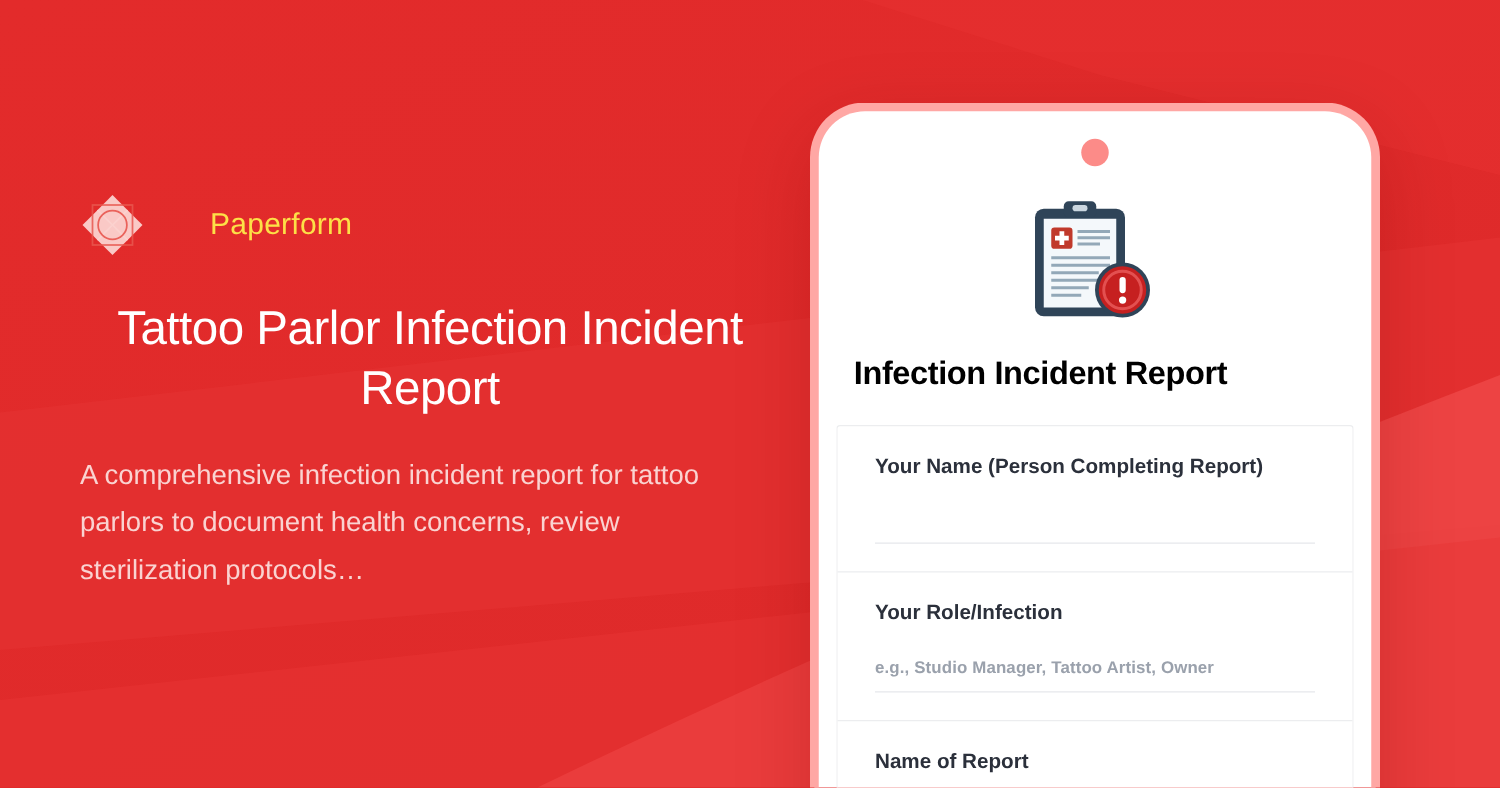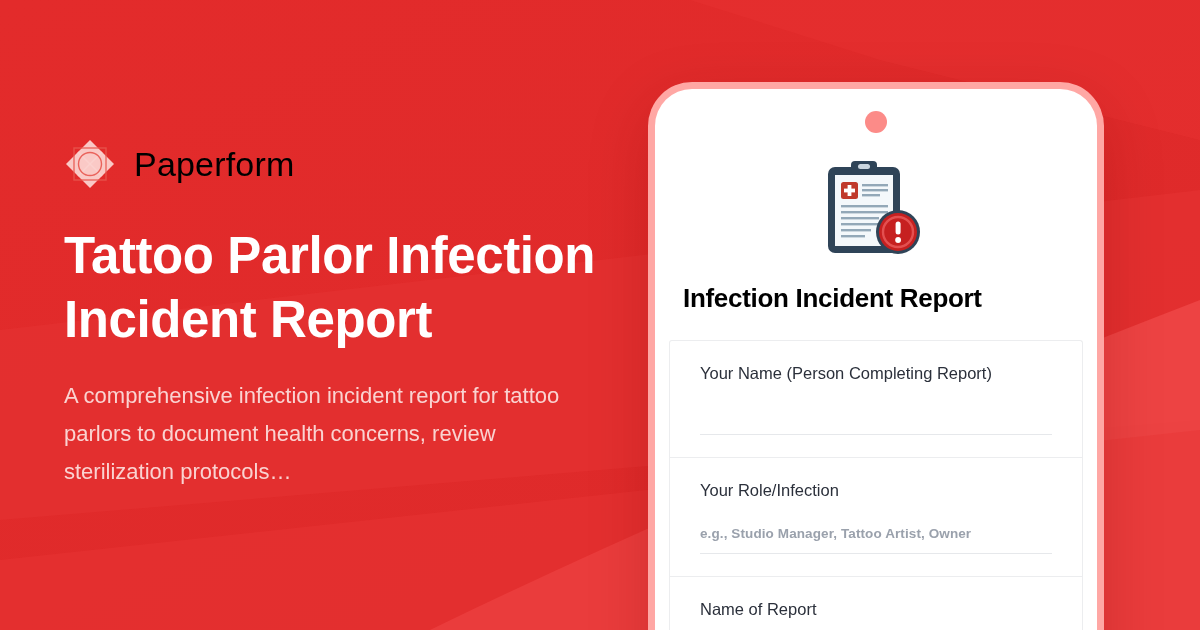--- a/index.html
+++ b/index.html
@@ -17,28 +17,29 @@
   
   .left {
     position:absolute; z-index:2;
     left:64px; top:0; width:600px; height:630px;
     display:flex; flex-direction:column; justify-content:center;
   }
 
   .brand { display:flex; align-items:center; gap:18px; margin-bottom:34px; }
   .brand-mark { width:52px; height:52px; flex:0 0 52px; }
   .brand-name {
-    font-size:34px; font-weight:400; letter-spacing:.2px;
-    color:#000000; line-height:1;
+    font-size:24px; font-weight:400; letter-spacing:.2px;
+    color:#fde047; line-height:1;margin-left:34px;
   }
 
   .headline {
-    font-size:51px; line-height:1.24; font-weight:700;
+    font-size:38px; line-height:1.24; font-weight:400;
     color:#FFFFFF; letter-spacing:-.4px; margin-bottom:26px;
     max-width:560px;
+    text-align:center;
   }
 
   .desc {
     font-size:22px; line-height:1.74; font-weight:400;
     color:#FAD3D1; max-width:520px;
   }
 
   
   .phone {
     position:absolute; z-index:3;
@@ -64,21 +65,21 @@
 
   .form-card {
     margin:26px 14px 0 14px;
     border:1px solid #ECEDEF;
     border-bottom:none;
     border-radius:3px;
     background:#FFFFFF;
   }
   .field { padding:22px 30px 0 30px; }
   .field-label {
-    font-size:16.5px; color:#2B303B; font-weight:400; line-height:1.3;
+    font-size:16.5px; color:#2B303B; font-weight:700; line-height:1.3;
   }
   .field-placeholder {
     font-size:13.5px; color:#9AA1AC; font-weight:400;
     margin-top:26px; letter-spacing:.1px;
   }
   .field-rule {
     height:1px; background:#E6E8EB; margin-top:12px;
   }
   .field.spaced .field-placeholder { margin-top:24px;font-weight:bold; }
   .field-gap { height:38px; }

